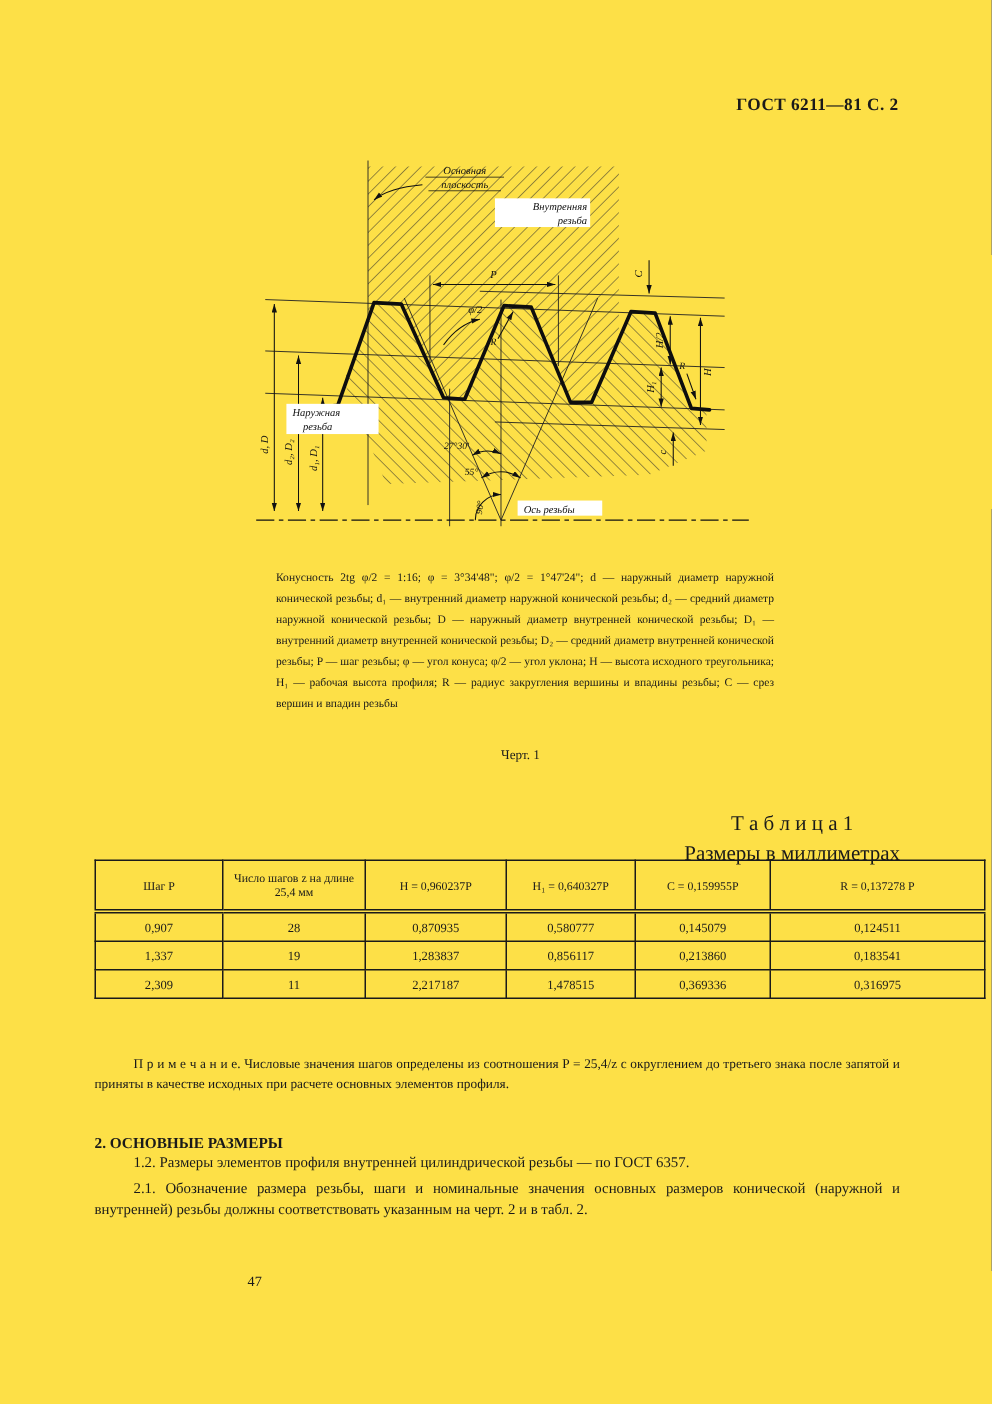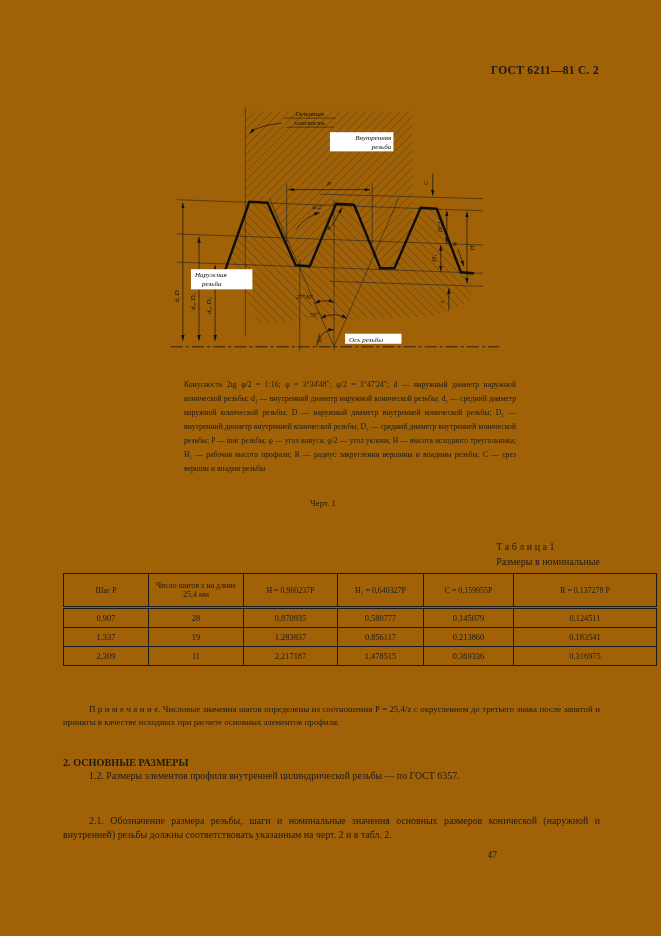--- a/index.html
+++ b/index.html
@@ -1,38 +1,38 @@
 <!DOCTYPE html>
 <html><head>
 <meta charset="utf-8">
 <style>
   html,body{margin:0;padding:0;background:#777;}
   .page{
     position:relative;
     width:661px;height:936px;
-    background:#a16207;
+    background:#fde047;
     font-family:"Liberation Serif","DejaVu Serif",serif;
     color:#1a1a1a;
     overflow:hidden;
   }
   .doc-header{
     position:absolute;top:64px;right:62px;
     font-size:11.5px;font-weight:bold;letter-spacing:.3px;
   }
   .figure-wrap{position:absolute;left:168px;top:103px;width:334px;height:272px;}
   .figure-caption{
     position:absolute;left:165px;top:378px;width:332px;
     font-size:7.7px;line-height:1.82;text-align:justify;margin-left:19px;
   }
   .chert-label{
-    position:absolute;left:157px;top:498px;width:332px;
+    position:absolute;left:181px;top:498px;width:332px;
     text-align:center;font-size:8.8px;
   }
   .table-label{
-    position:absolute;right:61px;top:540px;text-align:left;font-size:10px;line-height:1.45;
+    position:absolute;right:61px;top:540px;text-align:center;font-size:14px;line-height:1.45;
   }
   .gost-table{
     position:absolute;left:63px;top:573px;
     border-collapse:collapse;width:594px;
     font-size:8.4px;
     padding-left:28px;
   }
   .gost-table th,.gost-table td{
     border:1px solid #1a1a1a;text-align:center;vertical-align:middle;
     padding:1px 2px;font-weight:normal;
@@ -47,24 +47,24 @@
   .note-block p,.body-block p{margin:0;text-indent:26px;}
   .body-block{
     position:absolute;left:63px;width:537px;
     font-size:9.9px;line-height:1.4;text-align:justify;
   }
   .p12{top:731px;margin-top:38px;}
   .section-heading{
     position:absolute;left:63px;top:757px;width:537px;
     text-align:left;font-size:10.2px;font-weight:bold;
   }
-  .p21{top:786px;margin-top:28px;}
+  .p21{top:786px;}
   .page-number{
     position:absolute;left:165px;top:850px;width:332px;
-    text-align:right;font-size:9.5px;
+    text-align:left;font-size:9.5px;
   }
   svg text{font-family:"Liberation Serif","DejaVu Serif",serif;}
   .fig-lbl{font-style:italic;font-size:7px;fill:#111;}
   .fig-lbl-sm{font-style:italic;font-size:6.4px;fill:#111;}
 </style>
 </head>
 <body>
 
 <div class="page">
 
@@ -162,21 +162,21 @@
       <text class="fig-lbl" x="26" y="197" transform="rotate(-90 26 197)" text-anchor="middle">d₂, D₂</text>
       <text class="fig-lbl" x="42" y="201" transform="rotate(-90 42 201)" text-anchor="middle">d₁, D₁</text>
     </svg>
   </div>
 
   <div class="figure-caption">Конусность 2tg φ/2 = 1:16;  φ = 3°34'48";  φ/2 = 1°47'24";  d — наружный диаметр наружной конической резьбы; d₁ — внутренний диаметр наружной конической резьбы; d₂ — средний диаметр наружной конической резьбы; D — наружный диаметр внутренней конической резьбы; D₁ — внутренний диаметр внутренней конической резьбы; D₂ — средний диаметр внутренней конической резьбы; P — шаг резьбы; φ — угол конуса; φ/2 — угол уклона; H — высота исходного треугольника; H₁ — рабочая высота профиля; R — радиус закругления вершины и впадины резьбы; C — срез вершин и впадин резьбы</div>
   <div class="chert-label">Черт. 1</div>
 
   <div class="table-label">
     <div>Т а б л и ц а 1</div>
-    <div>Размеры в  номинальные</div>
+    <div>Размеры в  миллиметрах</div>
   </div>
 
   <table class="gost-table">
     <colgroup>
       <col style="width:85px">
         <col style="width:95px">
         <col style="width:94px">
       <col style="width:86px">
         <col style="width:90px">
         <col style="width:143px">

